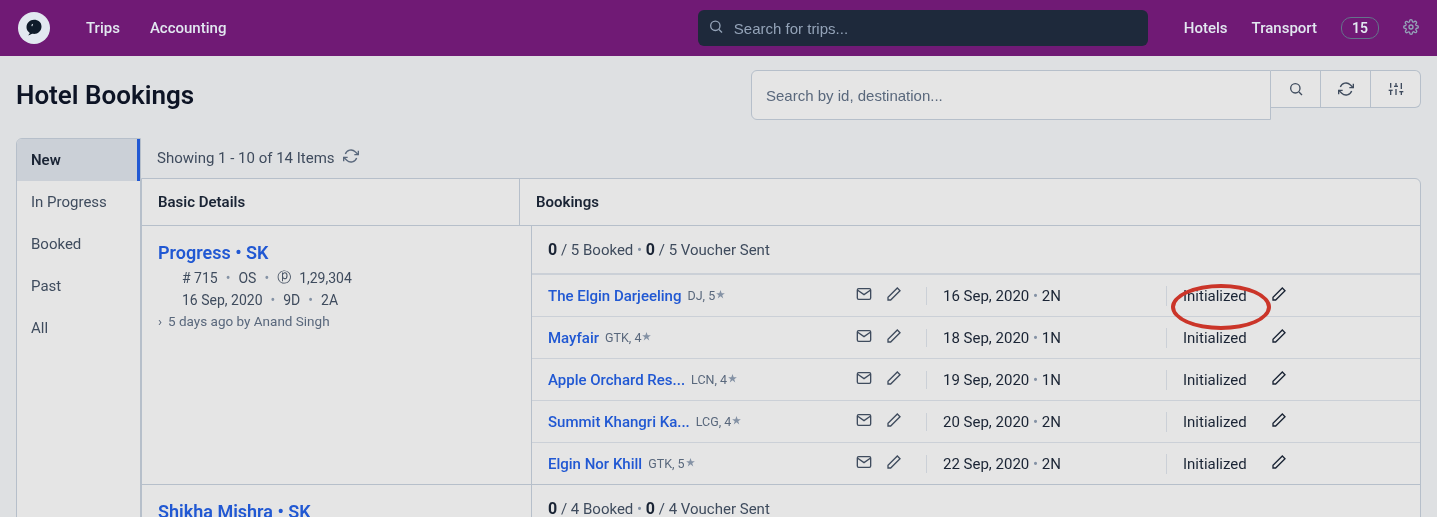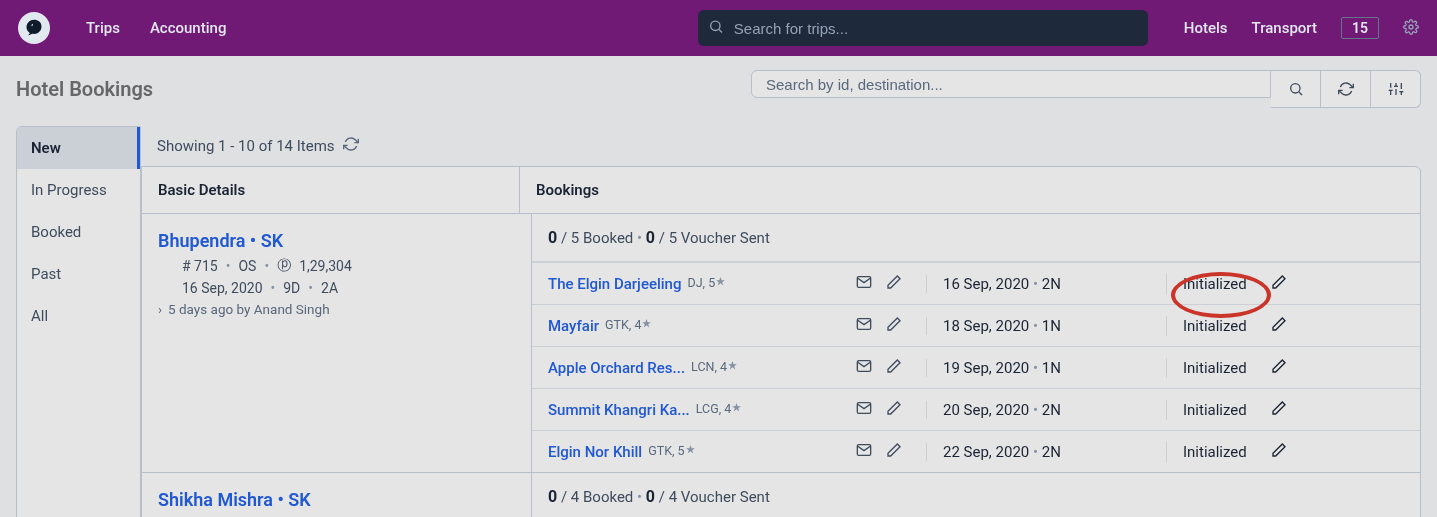--- a/index.html
+++ b/index.html
@@ -8,27 +8,27 @@
 .header{background:#701a75;height:56px;display:flex;align-items:center;padding:0 18px;gap:36px;position:relative;z-index:2;}
 .logo{width:32px;height:32px;border-radius:50%;background:#e2e8f0;display:flex;align-items:center;justify-content:center;}
 .nav{display:flex;gap:30px;}
 .nav a{color:#e2e8f0;text-decoration:none;font-size:15px;font-weight:500;}
 .search-wrap{margin-left:auto;position:relative;}
 .search-input{width:450px;height:36px;border:none;border-radius:6px;background:#1e293b;color:#94a3b8;padding:0 12px 0 36px;font-size:15px;}
 .search-input::placeholder{color:#94a3b8;}
 .search-ic{position:absolute;left:10px;top:50%;transform:translateY(-50%);color:#94a3b8;}
 .right-nav{display:flex;align-items:center;gap:24px;}
 .right-nav a{color:#e2e8f0;text-decoration:none;font-size:15px;font-weight:500;}
-.badge{border:1.5px solid #64748b;border-radius:2px;padding:2px 10px;color:#e2e8f0;font-weight:600;font-size:14px;}
+.badge{border:1.5px solid #64748b;border-radius:10px;padding:2px 10px;color:#e2e8f0;font-weight:600;font-size:14px;}
 .gear{color:#94a3b8;}
 .page{padding:14px 16px;position:relative;z-index:2;}
 .page-head{display:flex;align-items:center;justify-content:space-between;margin-bottom:18px;}
-.page-title{font-size:20px;font-weight:600;color:#737373;}
+.page-title{font-size:26px;font-weight:600;color:#0f172a;}
 .filter-bar{display:flex;}
-.filter-input{width:520px;height:28px;border:1px solid #cbd5e1;border-radius:6px 0 0 6px;padding:0 14px;font-size:15px;background:#fff;}
+.filter-input{width:520px;height:50px;border:1px solid #cbd5e1;border-radius:6px 0 0 6px;padding:0 14px;font-size:15px;background:#fff;}
 .filter-input::placeholder{color:#64748b;}
 .fbtn{width:50px;height:38px;border:1px solid #cbd5e1;border-left:none;background:#fff;display:flex;align-items:center;justify-content:center;color:#475569;cursor:pointer;}
 .fbtn:last-child{border-radius:0 6px 6px 0;}
 .layout{display:flex;gap:0;}
 .sidebar{width:125px;background:#fff;border:1px solid #cbd5e1;border-radius:6px 0 0 0;overflow:hidden;}
 .tab{padding:12px 14px;font-size:15px;color:#475569;cursor:pointer;border-bottom:0;}
 .tab.active{background:#e2e8f0;font-weight:600;color:#1e293b;position:relative;}
 .tab.active::after{content:"";position:absolute;right:0;top:0;bottom:0;width:3px;background:#2563eb;}
 .main{flex:1;}
 .count-row{padding:10px 16px;color:#475569;font-size:15px;display:flex;align-items:center;gap:8px;}
@@ -44,21 +44,21 @@
 .trip-name{font-size:18px;font-weight:600;color:#2563eb;margin-bottom:6px;}
 .meta{font-size:14px;color:#475569;margin-bottom:5px;display:flex;align-items:center;gap:8px;flex-wrap:wrap;margin-left:24px;}
 .dot{color:#94a3b8;}
 .sub{font-size:13.5px;color:#64748b;display:flex;align-items:center;gap:6px;}
 .summary{padding:14px 16px;font-size:15px;color:#475569;border-bottom:1px solid #e2e8f0;}
 .summary b{color:#1e293b;font-size:16px;}
 .hotels{display:flex;flex-direction:column;}
 .hotel-row{display:flex;align-items:center;border-top:1px solid #e2e8f0;height:42px;}
 .hotel-row.hi{background:#fff;position:relative;z-index:20;}
 .hotel-row:not(.hi){background:transparent;}
-.hcell-name{flex:1;padding:0 16px;display:flex;align-items:flex-start;gap:6px;min-width:0;}
+.hcell-name{flex:1;padding:0 16px;display:flex;align-items:center;gap:6px;min-width:0;}
 .hname{color:#2563eb;font-weight:500;font-size:15px;white-space:nowrap;overflow:hidden;text-overflow:ellipsis;}
 .hcode{font-size:12.5px;color:#64748b;white-space:nowrap;}
 .hact{width:70px;display:flex;gap:14px;color:#475569;padding-right:10px;}
 .hcell-date{width:240px;border-left:1px solid #e2e8f0;padding:0 16px;font-size:15px;color:#1e293b;}
 .hcell-status{width:170px;border-left:1px solid #e2e8f0;padding:0 16px;font-size:15px;color:#1e293b;display:flex;align-items:center;gap:24px;position:relative;}
 .hcell-x1{width:42px;border-left:1px solid #e2e8f0;}
 .hcell-x2{width:42px;border-left:1px solid #e2e8f0;}
 .star-ic{fill:#94a3b8;}
 .circle-mark{position:absolute;border:4px solid #e23b2e;border-radius:50%;width:100px;height:46px;left:4px;top:-2px;pointer-events:none;z-index:30;}
 .ricon{width:16px;height:16px;}
@@ -154,21 +154,21 @@
       </div>
 
       <div class="table">
         <div class="thead">
           <div class="th col-basic">Basic Details</div>
           <div class="th col-book">Bookings</div>
         </div>
 
         <div class="row">
           <div class="basic-cell">
-            <div class="trip-name">Bhupendra • SK</div>
+            <div class="trip-name">Progress • SK</div>
             <div class="meta">
               <span># 715</span>
                 <span class="dot">•</span>
               <span>OS</span>
                 <span class="dot">•</span>
               <span>ⓟ</span>
               <span>1,29,304</span>
             </div>
             <div class="meta">
               <span>16 Sep, 2020</span>

